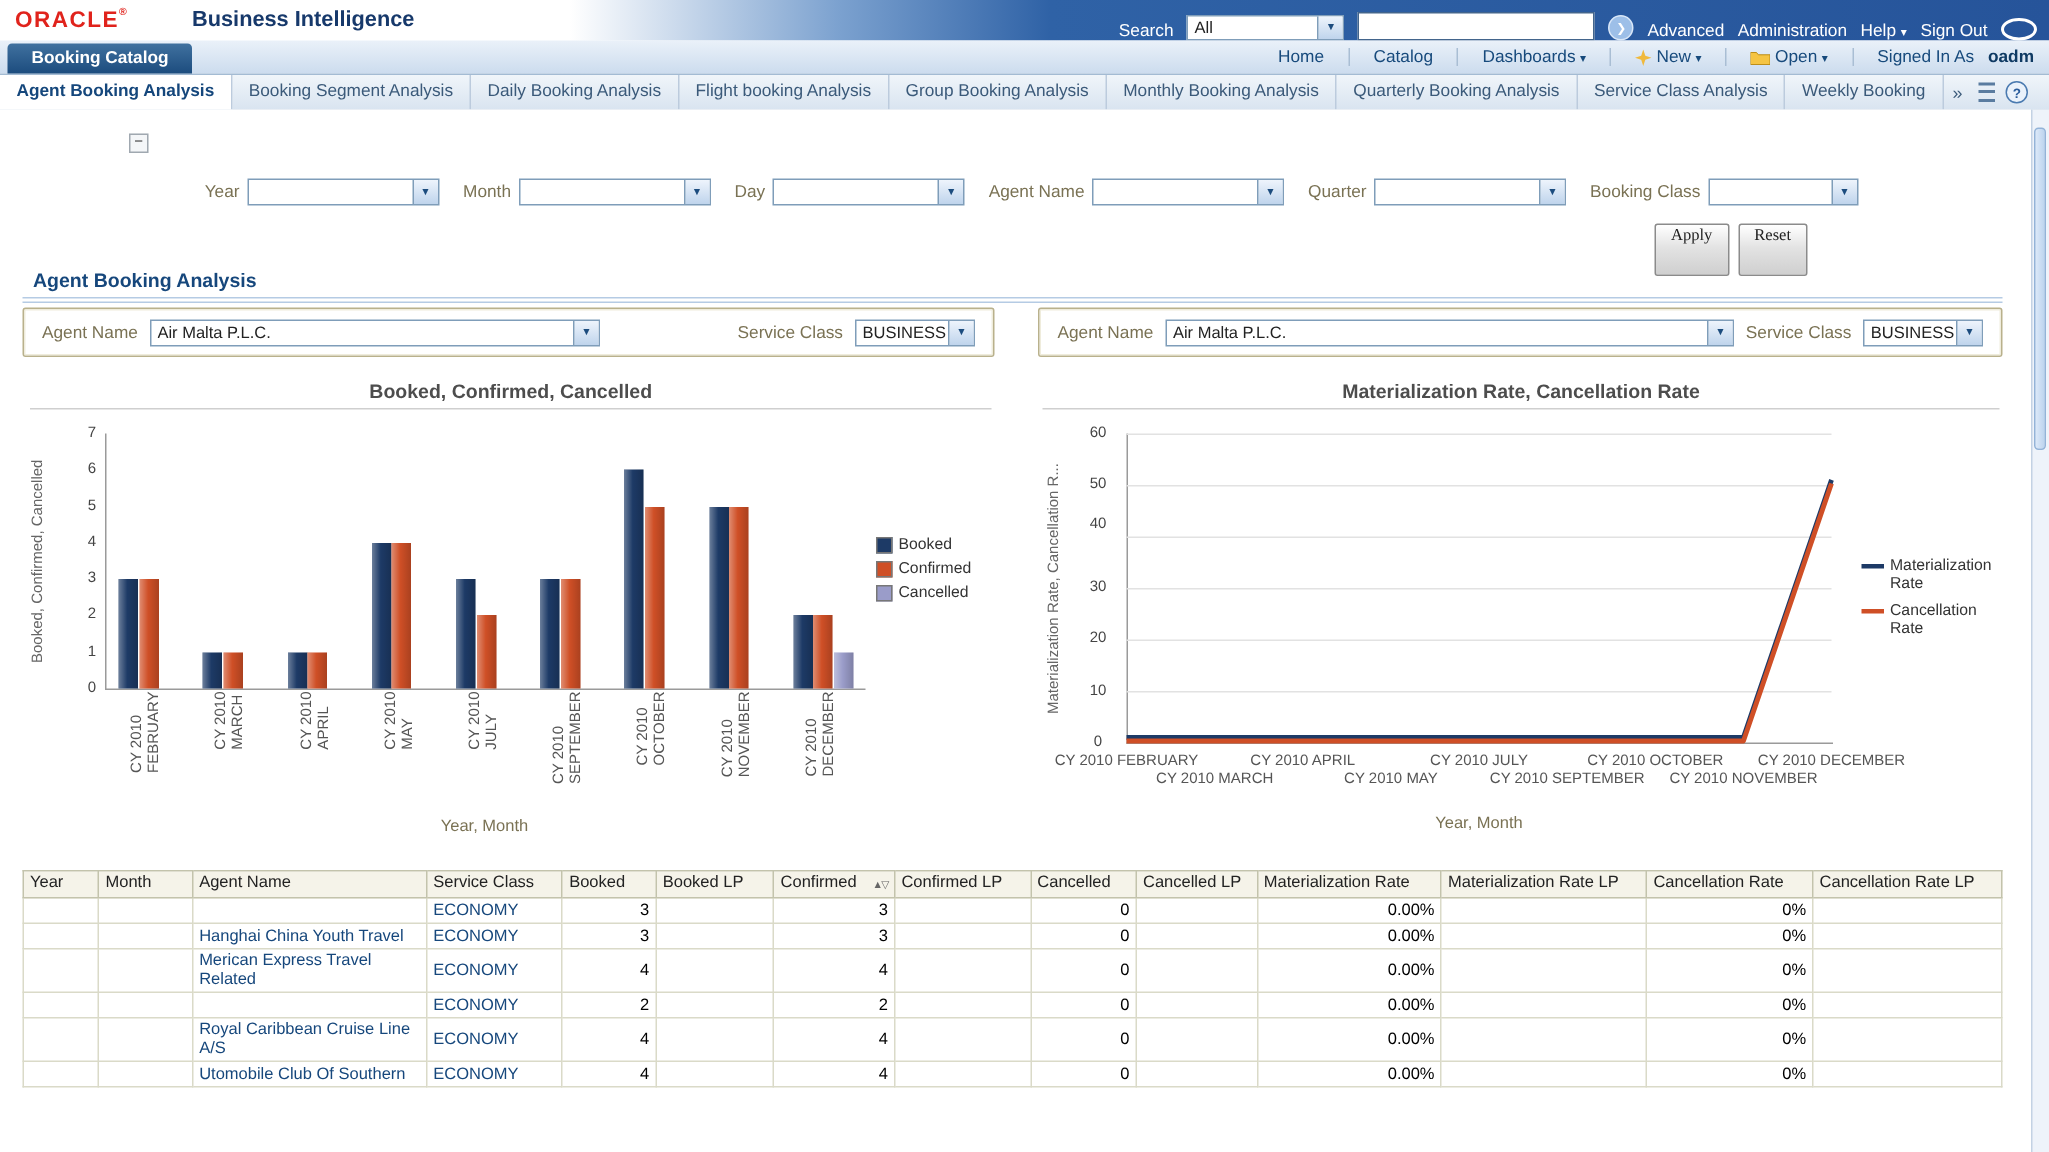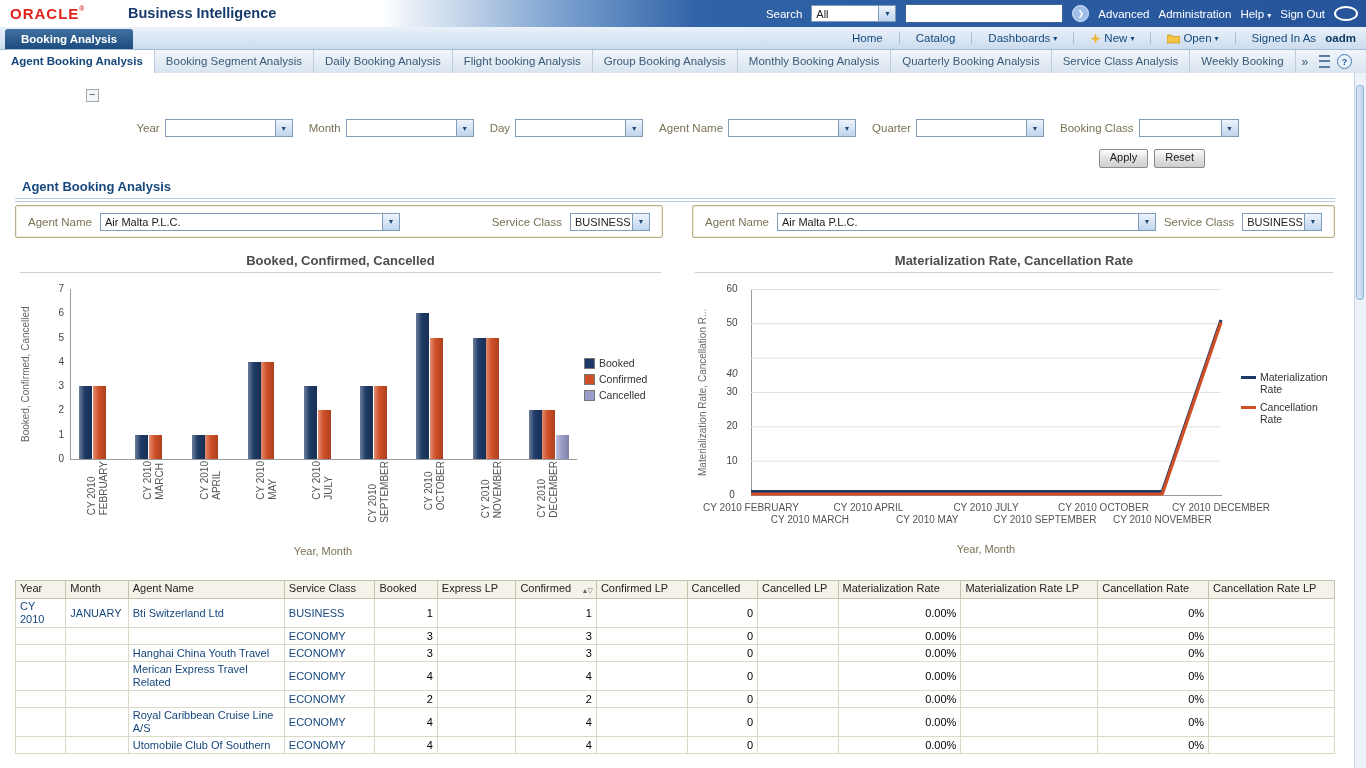--- a/index.html
+++ b/index.html
@@ -5,32 +5,32 @@
   html,body{margin:0;padding:0;}
   body{width:1366px;height:768px;overflow:hidden;font-family:"Liberation Sans",sans-serif;background:#fff;position:relative;}
   #app{position:absolute;inset:0;}
 
   
   .ghdr{position:absolute;top:0;left:0;width:1366px;height:27px;
     background:linear-gradient(to right,#ffffff 0,#ffffff 380px,#7ba1cf 560px,#2f62a6 700px,#26549a 100%);}
   .brand{position:absolute;left:10px;top:5px;font-size:15px;font-weight:bold;color:#e0231c;letter-spacing:1px;}
   .rmark{font-size:7px;vertical-align:top;}
   .product{position:absolute;left:128px;top:5px;font-size:14.5px;font-weight:bold;color:#17396b;}
-  .ghdr-right{position:absolute;right:8px;top:0;height:27px;display:flex;align-items:center;gap:9px;color:#fff;font-size:11.5px;}
+  .ghdr-right{position:absolute;right:8px;top:0;height:27px;display:flex;align-items:flex-end;gap:9px;color:#fff;font-size:11.5px;}
   .hlink{cursor:pointer;white-space:nowrap;}
   .caret{font-size:8px;}
   .gobtn{width:15px;height:15px;border-radius:50%;background:#9dbfe8;border:1px solid #d9e7f8;color:#fff;font-size:8px;display:flex;align-items:center;justify-content:center;}
   .oring{width:20px;height:11px;border:2px solid #fff;border-radius:50%;display:inline-block;}
   .hinput{height:17px;width:150px;border:1px solid #43658c;font-size:11px;padding:0 3px;background:#fff;}
 
   
   .obisel{position:relative;height:18px;background:#fff;border:1px solid #7f9db9;box-sizing:border-box;}
   .obisel .val{position:absolute;left:4px;right:18px;top:2px;font-size:11px;color:#222;white-space:nowrap;overflow:hidden;}
   .ddbtn{position:absolute;right:0;top:0;bottom:0;width:16px;background:linear-gradient(#eef4fc,#bfd4ec);border-left:1px solid #7f9db9;color:#1c4c7e;font-size:7px;display:flex;align-items:center;justify-content:center;}
-  .hsel{width:85px;height:17px;}
+  .hsel{width:105px;height:17px;}
   .w300{width:300px;} .w380{width:380px;} .w80{width:80px;}
 
   
   .pagebar{position:absolute;top:27px;left:0;width:1366px;height:22px;background:linear-gradient(#eaf1f9,#ccdcee);border-bottom:1px solid #a3bbd3;box-sizing:content-box;}
   .page-tab{position:absolute;left:5px;top:2px;height:20px;padding:0 16px;background:linear-gradient(#40719f,#1c4c7e);border-radius:3px 3px 0 0;color:#fff;font-weight:bold;font-size:11.5px;line-height:20px;}
   .pagebar-right{position:absolute;right:10px;top:0;height:22px;display:flex;align-items:center;gap:16px;font-size:11.5px;color:#174a7c;}
   .vsep{width:1px;height:12px;background:#a9bed4;}
   .usr{color:#0f3a63;}
   .pb-item{display:flex;align-items:center;gap:3px;cursor:pointer;}
 
@@ -51,21 +51,21 @@
   .vthumb{position:absolute;top:12px;left:1px;width:8px;height:215px;background:linear-gradient(90deg,#dde9f9,#bcd4ee);border:1px solid #93b3d8;border-radius:3px;box-sizing:border-box;}
   .colbox{position:absolute;left:86px;top:16px;width:11px;height:11px;border:1px solid #a0a8b0;background:#f4f6f8;color:#333;font-size:10px;line-height:9px;text-align:center;}
 
   .prompts{position:absolute;top:46px;left:90px;right:70px;display:flex;justify-content:center;align-items:center;gap:16px;}
   .pfield{display:flex;align-items:center;gap:5px;}
   .pfield .obisel{width:128px;}
   .pfield:last-child .obisel{width:100px;}
   .plabel{font-size:11.5px;color:#7a7254;white-space:nowrap;}
 
   .actions{position:absolute;top:76px;right:150px;display:flex;gap:6px;}
-  .btn{font-family:Liberation Sans, sans-serif;font-size:11px;padding:1px 10px 4px;background:linear-gradient(#ffffff,#e3e3e3 45%,#cfcfcf);border:1px solid #8b8b8b;border-radius:2px;color:#222;cursor:pointer;}
+  .btn{font-family:Liberation Serif, serif;font-size:11px;padding:1px 10px 20px;background:linear-gradient(#ffffff,#e3e3e3 45%,#cfcfcf);border:1px solid #8b8b8b;border-radius:2px;color:#222;cursor:pointer;}
 
   .sect-title{position:absolute;top:106px;left:22px;font-size:13px;font-weight:bold;color:#16477c;}
   .sect-rule{position:absolute;top:125px;left:15px;right:20px;height:2px;border-top:1px solid #b5cbe4;border-bottom:1px solid #b5cbe4;}
 
   .selpanel{position:absolute;top:132px;height:33px;border:1px solid #b9b18c;border-radius:2px;box-shadow:inset 0 0 0 1px #efecdc;display:flex;align-items:center;padding:0 12px;gap:8px;box-sizing:border-box;background:#fff;}
   .svc{margin-left:auto;}
 
   
   .chartL{position:absolute;top:176px;left:18px;width:645px;height:332px;}
   .chartR{position:absolute;top:176px;left:693px;width:642px;height:332px;}
@@ -119,21 +119,21 @@
       <span class="gobtn">❯</span>
       <span class="hlink">Advanced</span>
       <span class="hlink">Administration</span>
       <span class="hlink"><span>Help</span> <span class="caret">▾</span></span>
       <span class="hlink">Sign Out</span>
       <span class="oring"></span>
     </div>
   </div>
 
   <div class="pagebar">
-    <span class="page-tab">Booking Analysis</span>
+    <span class="page-tab">Booking Catalog</span>
     <div class="pagebar-right">
       <span class="pb-item">Home</span>
       <span class="vsep"></span>
       <span class="pb-item">Catalog</span>
       <span class="vsep"></span>
       <span class="pb-item">
           <span>Dashboards</span>
           <span class="caret">▾</span>
         </span>
       <span class="vsep"></span>
@@ -339,21 +339,21 @@
           </div>
           <div class="litem2">
             <span class="lline" style="background-color: rgb(207, 79, 38);"></span>
             <span class="ltext2">Cancellation Rate</span>
           </div>
         </div>
     <div class="lytick" style="top: 240px;">0</div>
         <div class="lytick" style="top: 205.667px;">10</div>
         <div class="lytick" style="top: 171.333px;">20</div>
         <div class="lytick" style="top: 137px;">30</div>
-        <div class="lytick" style="top: 119px; font-style: italic;">40</div>
+        <div class="lytick" style="top: 95px;">40</div>
         <div class="lytick" style="top: 68.3333px;">50</div>
         <div class="lytick" style="top: 34px;">60</div>
         <svg width="470" height="208" class="lsvg">
           <line x1="0" x2="470" y1="172.2" y2="172.2" stroke="#e2e2e2"></line>
           <line x1="0" x2="470" y1="137.8" y2="137.8" stroke="#e2e2e2"></line>
           <line x1="0" x2="470" y1="103.5" y2="103.5" stroke="#e2e2e2"></line>
           <line x1="0" x2="470" y1="69.2" y2="69.2" stroke="#e2e2e2"></line>
           <line x1="0" x2="470" y1="34.8" y2="34.8" stroke="#e2e2e2"></line>
           <line x1="0" x2="470" y1="0.5" y2="0.5" stroke="#e2e2e2"></line>
           <polyline points="0.0,202.6 58.8,202.6 117.5,202.6 176.3,202.6 235.0,202.6 293.8,202.6 352.5,202.6 411.3,202.6 470.0,30.9" fill="none" stroke="#1d3a66" stroke-width="3.2" stroke-linejoin="round"></polyline>
@@ -388,49 +388,33 @@
             <col style="width: 110px;">
             <col style="width: 125px;">
           </colgroup>
           <thead>
             <tr>
               <th><span>Year</span></th>
               <th><span>Month</span></th>
               <th><span>Agent Name</span></th>
               <th><span>Service Class</span></th>
               <th><span>Booked</span></th>
-              <th><span>Express LP</span></th>
+              <th><span>Booked LP</span></th>
               <th><span class="sorticons">▲▽</span><span>Confirmed</span></th>
               <th><span>Confirmed LP</span></th>
               <th><span>Cancelled</span></th>
               <th><span>Cancelled LP</span></th>
               <th><span>Materialization Rate</span></th>
               <th><span>Materialization Rate LP</span></th>
               <th><span>Cancellation Rate</span></th>
               <th><span>Cancellation Rate LP</span></th>
             </tr>
           </thead>
           <tbody>
             <tr>
-              <td class="link">CY 2010</td>
-              <td class="link">JANUARY</td>
-              <td class="link">Bti Switzerland Ltd</td>
-              <td class="link">BUSINESS</td>
-              <td class="num">1</td>
-              <td class="num"></td>
-              <td class="num">1</td>
-              <td class="num"></td>
-              <td class="num">0</td>
-              <td class="num"></td>
-              <td class="num">0.00%</td>
-              <td class="num"></td>
-              <td class="num">0%</td>
-              <td class="num"></td>
-            </tr>
-            <tr>
               <td class="link"></td>
               <td class="link"></td>
               <td class="link"></td>
               <td class="link">ECONOMY</td>
               <td class="num">3</td>
               <td class="num"></td>
               <td class="num">3</td>
               <td class="num"></td>
               <td class="num">0</td>
               <td class="num"></td>

